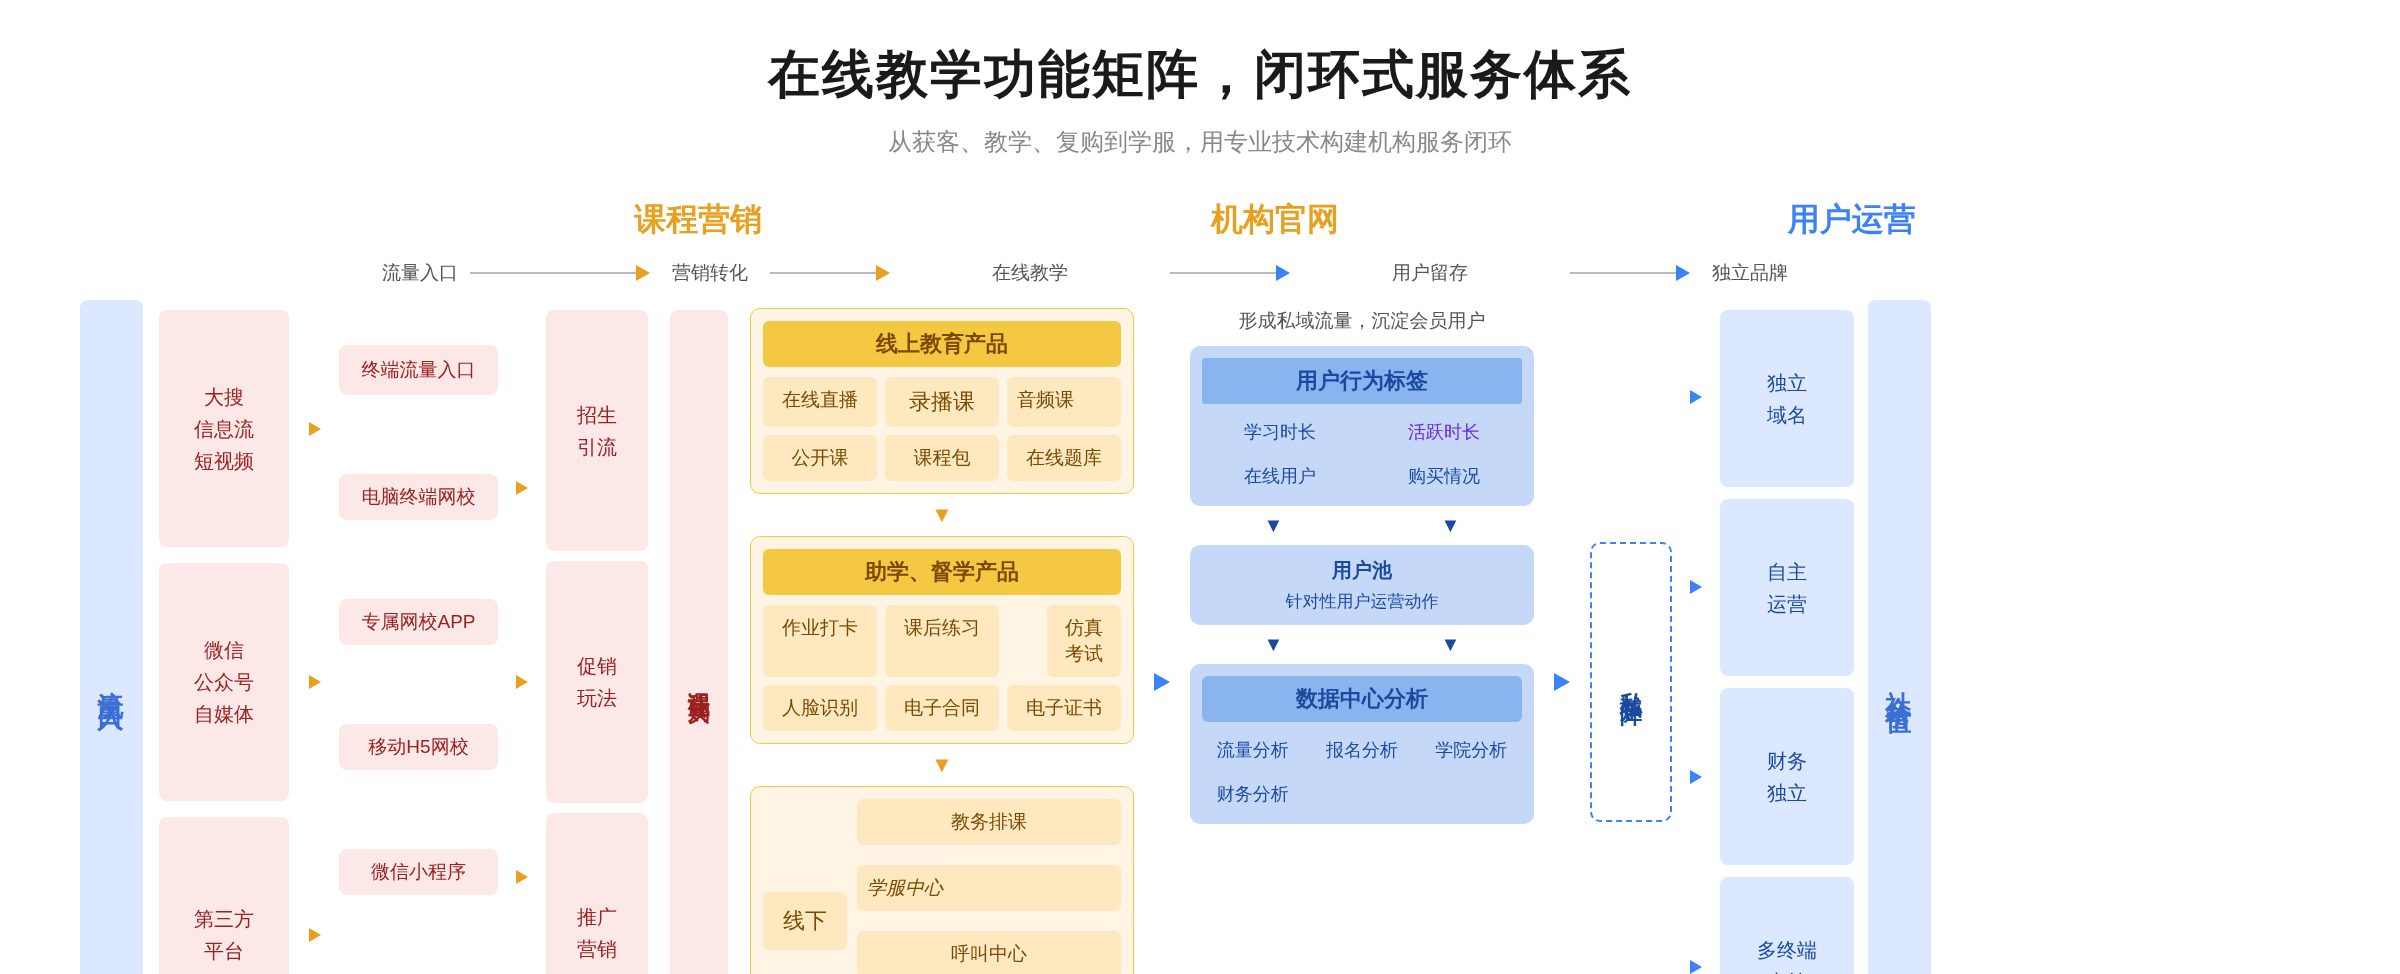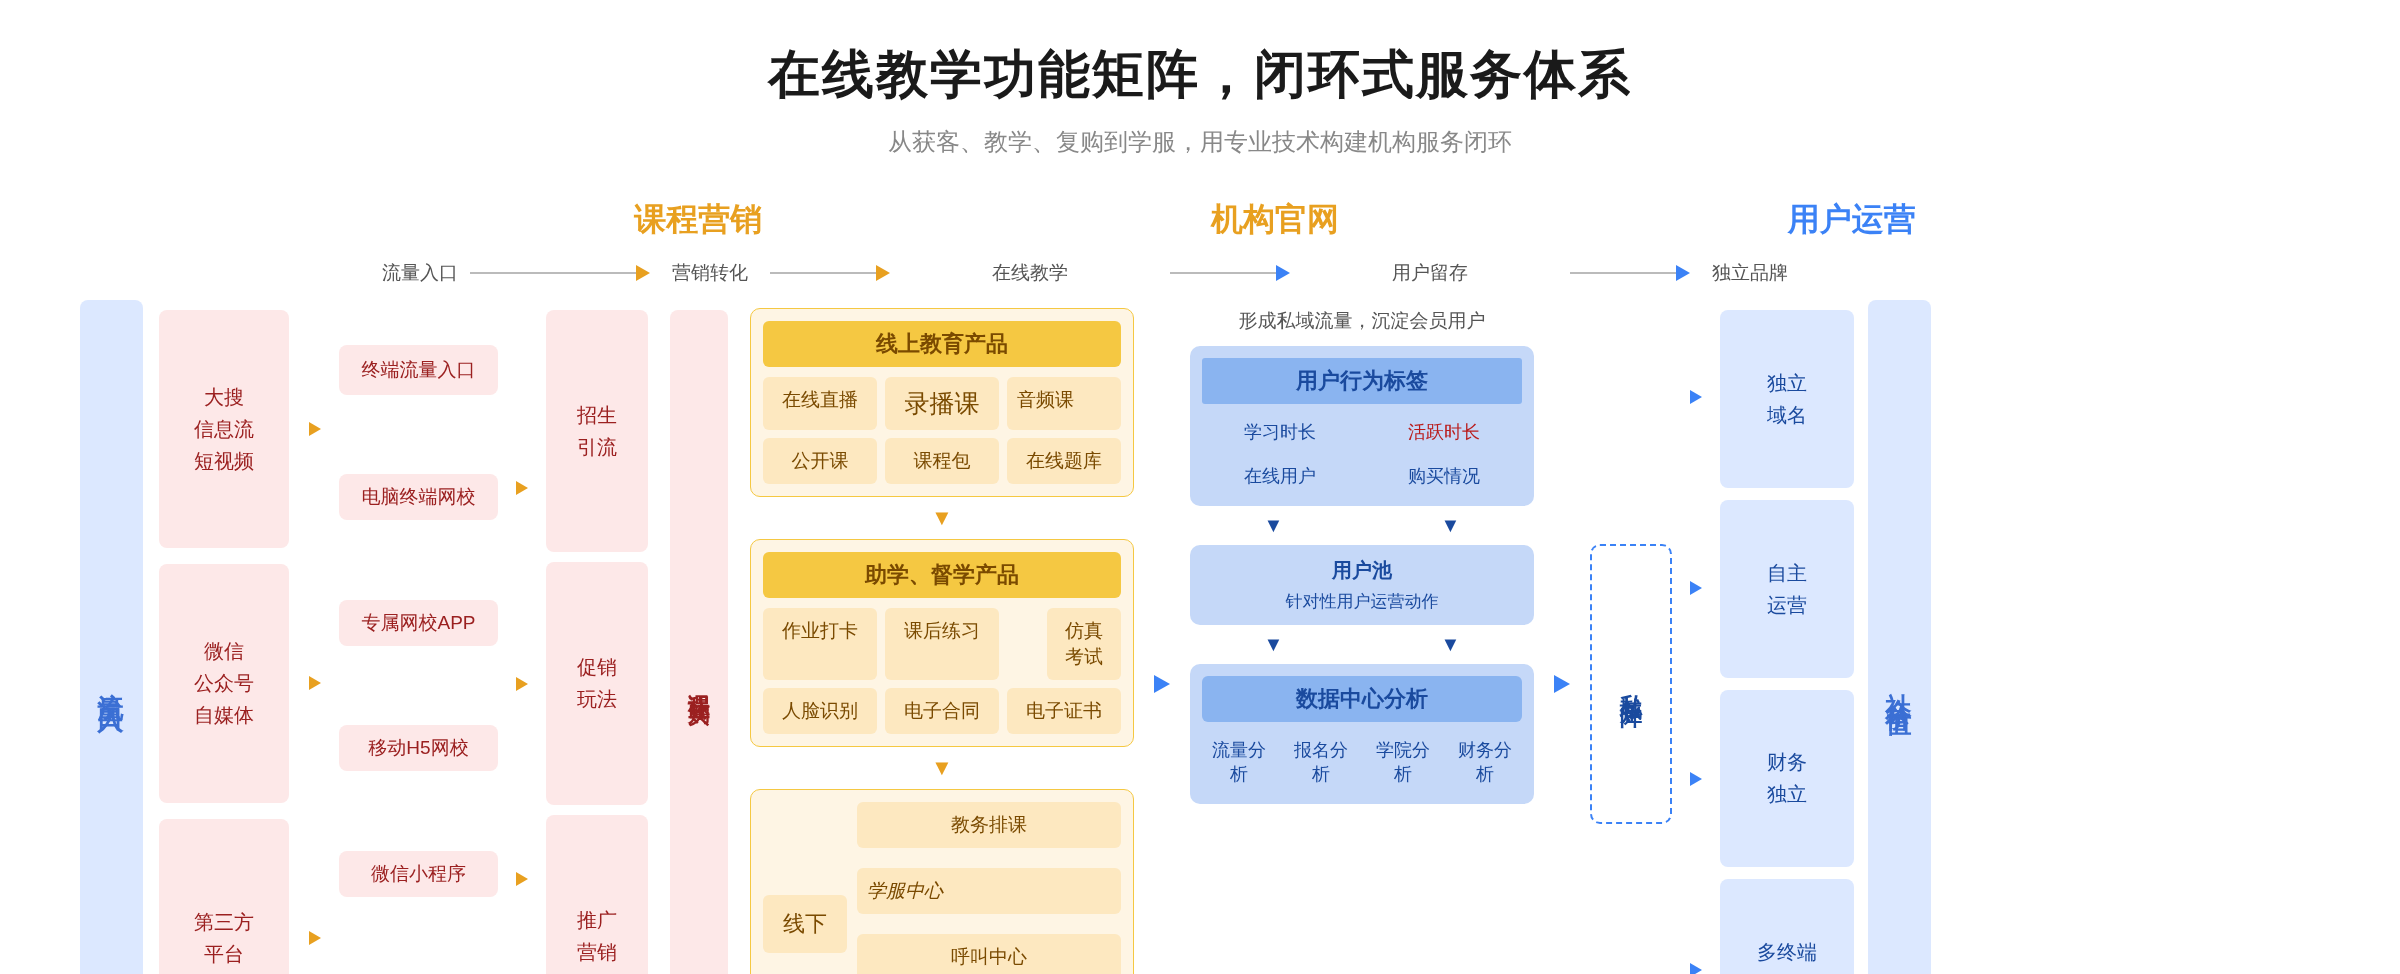--- a/index.html
+++ b/index.html
@@ -122,21 +122,21 @@
     </div>
 
     <div style="display:flex; align-items:center; justify-content:center; writing-mode:vertical-rl; text-orientation:mixed; background:#fde8e8; color:#9b2020; font-size:22px; font-weight:600; padding:20px 14px; border-radius:8px; min-width:54px; letter-spacing:4px; margin: 10px 8px;">课程购买</div>
 
     <div style="display:flex; flex-direction:column; gap:8px; padding:8px 8px; min-width:400px; flex:0 0 400px;">
 
       <div style="background:#fef5e4; border-radius:10px; padding:12px; border:1px solid #f5c842;">
         <div style="text-align:center; font-size:22px; font-weight:600; color:#7a4a00; background:#f5c842; padding:8px; border-radius:6px; margin-bottom:10px;">线上教育产品</div>
         <div style="display:grid; grid-template-columns:repeat(3,1fr); gap:8px;">
           <div style="background:#fde8c0; border-radius:6px; padding:10px; text-align:center; font-size:19px; color:#7a4a00;">在线直播</div>
-          <div style="background:#fde8c0; border-radius:6px; padding:10px; text-align:center; font-size:25px; color:#7a4a00;">录播课</div>
+          <div style="background:#fde8c0; border-radius:6px; padding:10px; text-align:center; font-size:22px; color:#7a4a00;">录播课</div>
           <div style="background:#fde8c0; border-radius:6px; padding:10px; text-align:left; font-size:19px; color:#7a4a00;">音频课</div>
           <div style="background:#fde8c0; border-radius:6px; padding:10px; text-align:center; font-size:19px; color:#7a4a00;">公开课</div>
           <div style="background:#fde8c0; border-radius:6px; padding:10px; text-align:center; font-size:19px; color:#7a4a00;">课程包</div>
           <div style="background:#fde8c0; border-radius:6px; padding:10px; text-align:center; font-size:19px; color:#7a4a00;">在线题库</div>
         </div>
       </div>
 
       <div style="text-align:center; color:#e8a020; font-size:22px;">▼</div>
 
       <div style="background:#fef5e4; border-radius:10px; padding:12px; border:1px solid #f5c842;">
@@ -170,21 +170,21 @@
     </div>
 
     <div style="display:flex; flex-direction:column; gap:8px; padding:8px 8px; min-width:360px; flex:0 0 360px;">
 
       <div style="font-size:19px; color:#555; text-align:center; margin-bottom:4px;">形成私域流量，沉淀会员用户</div>
 
       <div style="background:#c5d8f8; border-radius:10px; padding:12px;">
         <div style="text-align:center; font-size:22px; font-weight:600; color:#1a4a9e; background:#8ab4f0; padding:8px; border-radius:3px; margin-bottom:10px;">用户行为标签</div>
         <div style="display:grid; grid-template-columns:repeat(2,1fr); gap:8px;">
           <div style="font-size:18px; color:#1a4a9e; text-align:center; padding:6px;">学习时长</div>
-          <div style="font-size:18px; color:#b91c1c; text-align:center; padding:6px;">活跃时长</div>
+          <div style="font-size:18px; color:#6d28d9; text-align:center; padding:6px;">活跃时长</div>
           <div style="font-size:18px; color:#1a4a9e; text-align:center; padding:6px;">在线用户</div>
           <div style="font-size:18px; color:#1a4a9e; text-align:center; padding:6px;">购买情况</div>
         </div>
       </div>
 
       <div style="display:grid; grid-template-columns:1fr 1fr; gap:10px;">
         <div style="text-align:center; color:#1a4a9e; font-size:20px;">▼</div>
         <div style="text-align:center; color:#1a4a9e; font-size:20px;">▼</div>
       </div>
 
@@ -193,21 +193,21 @@
         <div style="text-align:center; font-size:17px; color:#1a4a9e; margin-top:6px;">针对性用户运营动作</div>
       </div>
 
       <div style="display:grid; grid-template-columns:1fr 1fr; gap:10px;">
         <div style="text-align:center; color:#1a4a9e; font-size:20px;">▼</div>
         <div style="text-align:center; color:#1a4a9e; font-size:20px;">▼</div>
       </div>
 
       <div style="background:#c5d8f8; border-radius:10px; padding:12px;">
         <div style="text-align:center; font-size:22px; font-weight:600; color:#1a4a9e; background:#8ab4f0; padding:8px; border-radius:6px; margin-bottom:10px;">数据中心分析</div>
-        <div style="display:grid; grid-template-columns:repeat(4,1fr); gap:8px;">
+        <div style="display:grid; grid-template-columns:repeat(3,1fr); gap:8px;">
           <div style="font-size:18px; color:#1a4a9e; text-align:center; padding:6px;">流量分析</div>
           <div style="font-size:18px; color:#1a4a9e; text-align:center; padding:6px;">报名分析</div>
           <div style="font-size:18px; color:#1a4a9e; text-align:center; padding:6px;">学院分析</div>
           <div style="font-size:18px; color:#1a4a9e; text-align:center; padding:6px;">财务分析</div>
         </div>
       </div>
 
     </div>
 
     <div style="display:flex; align-items:center; justify-content:center; padding:0 6px;">

